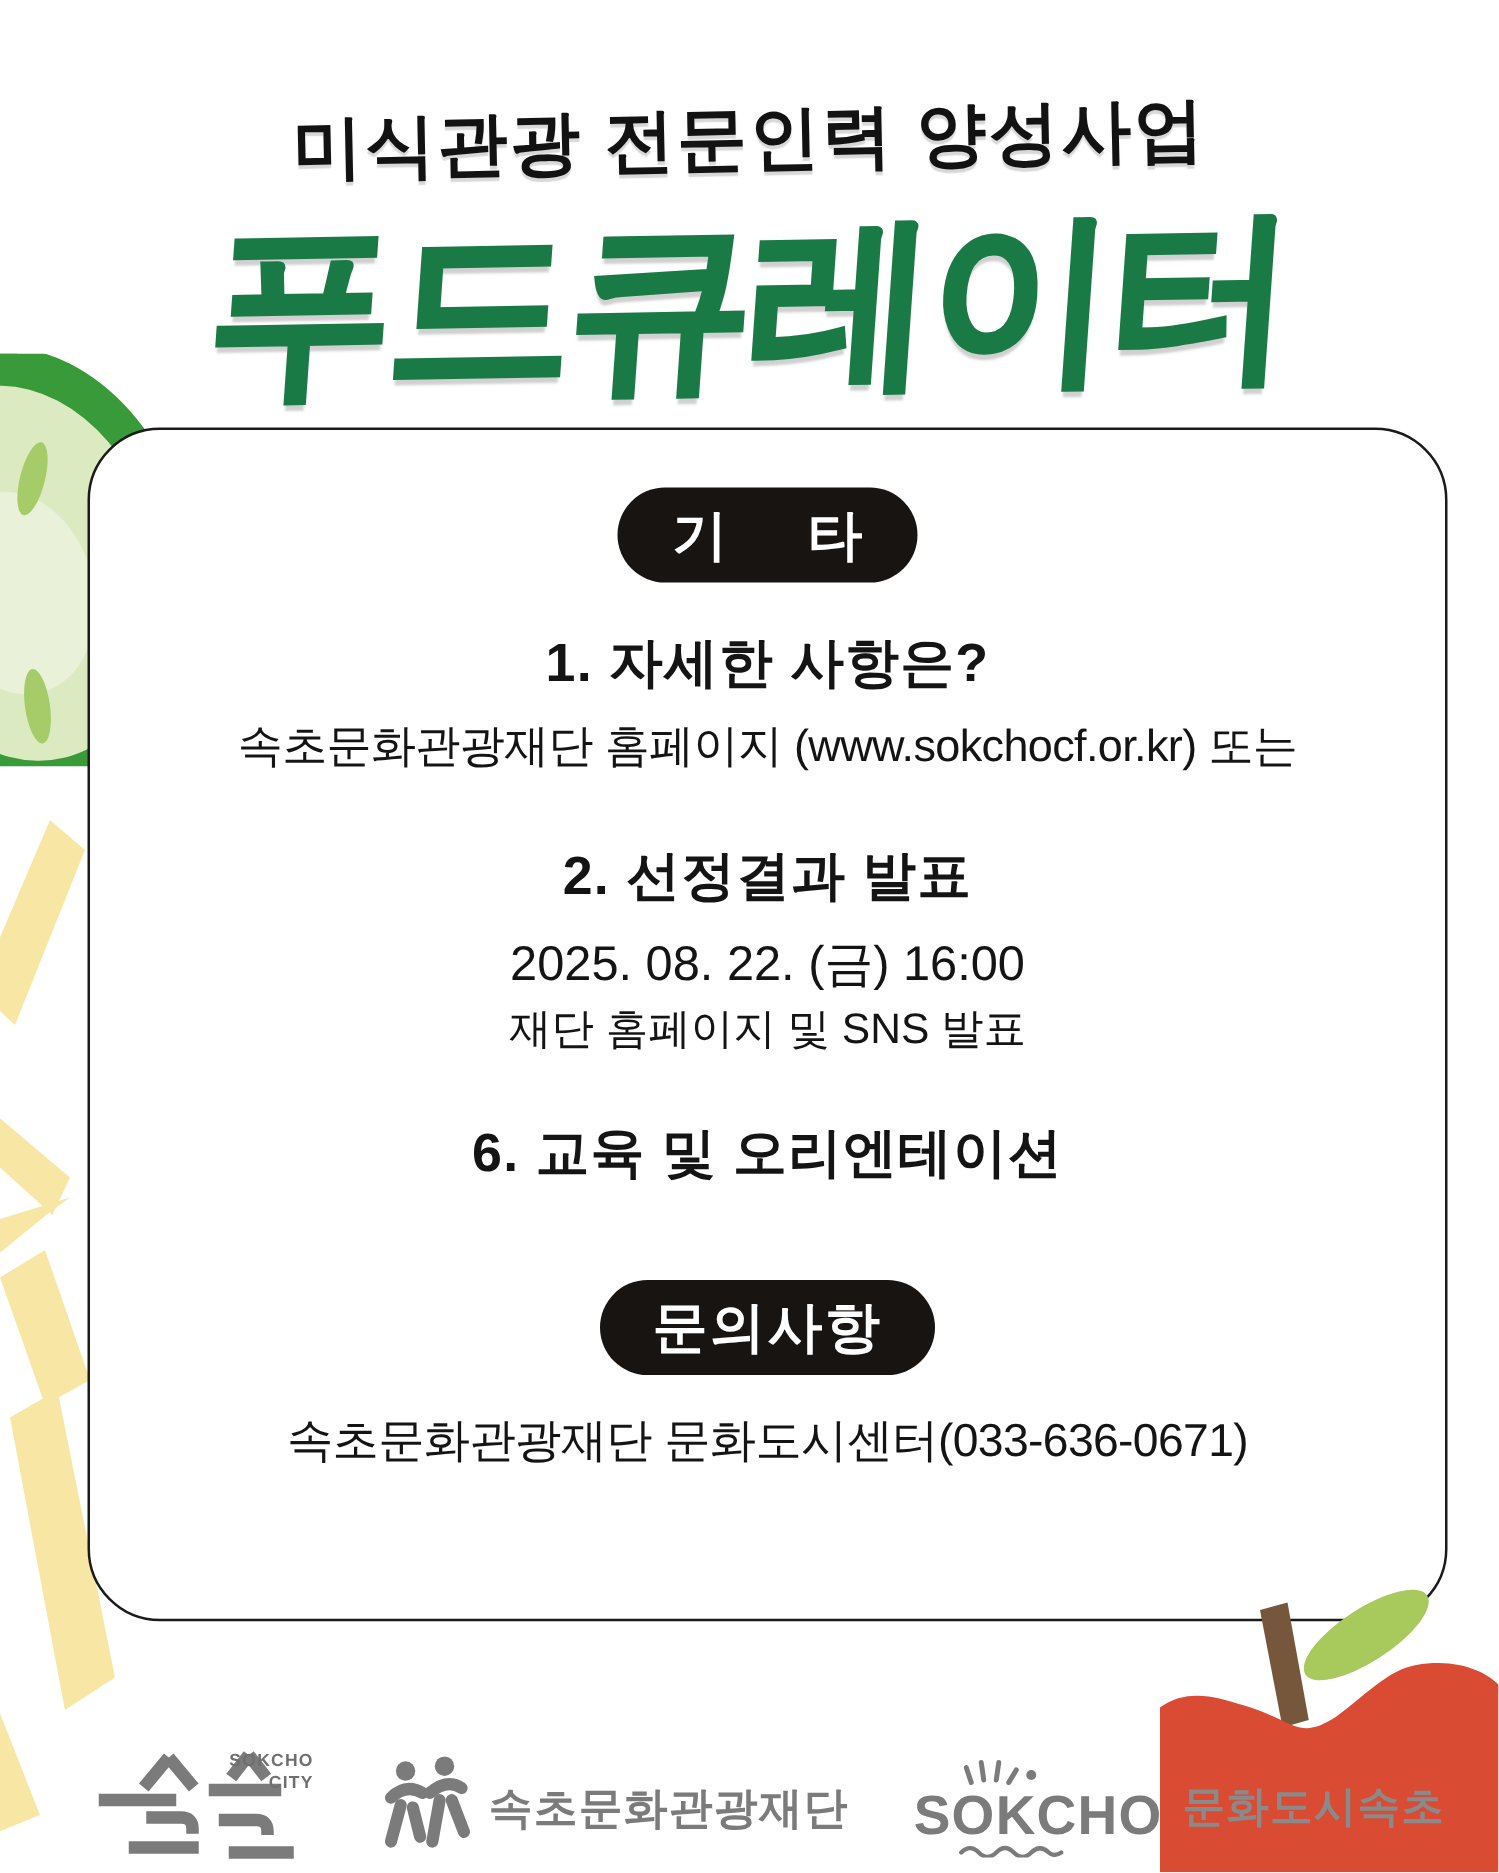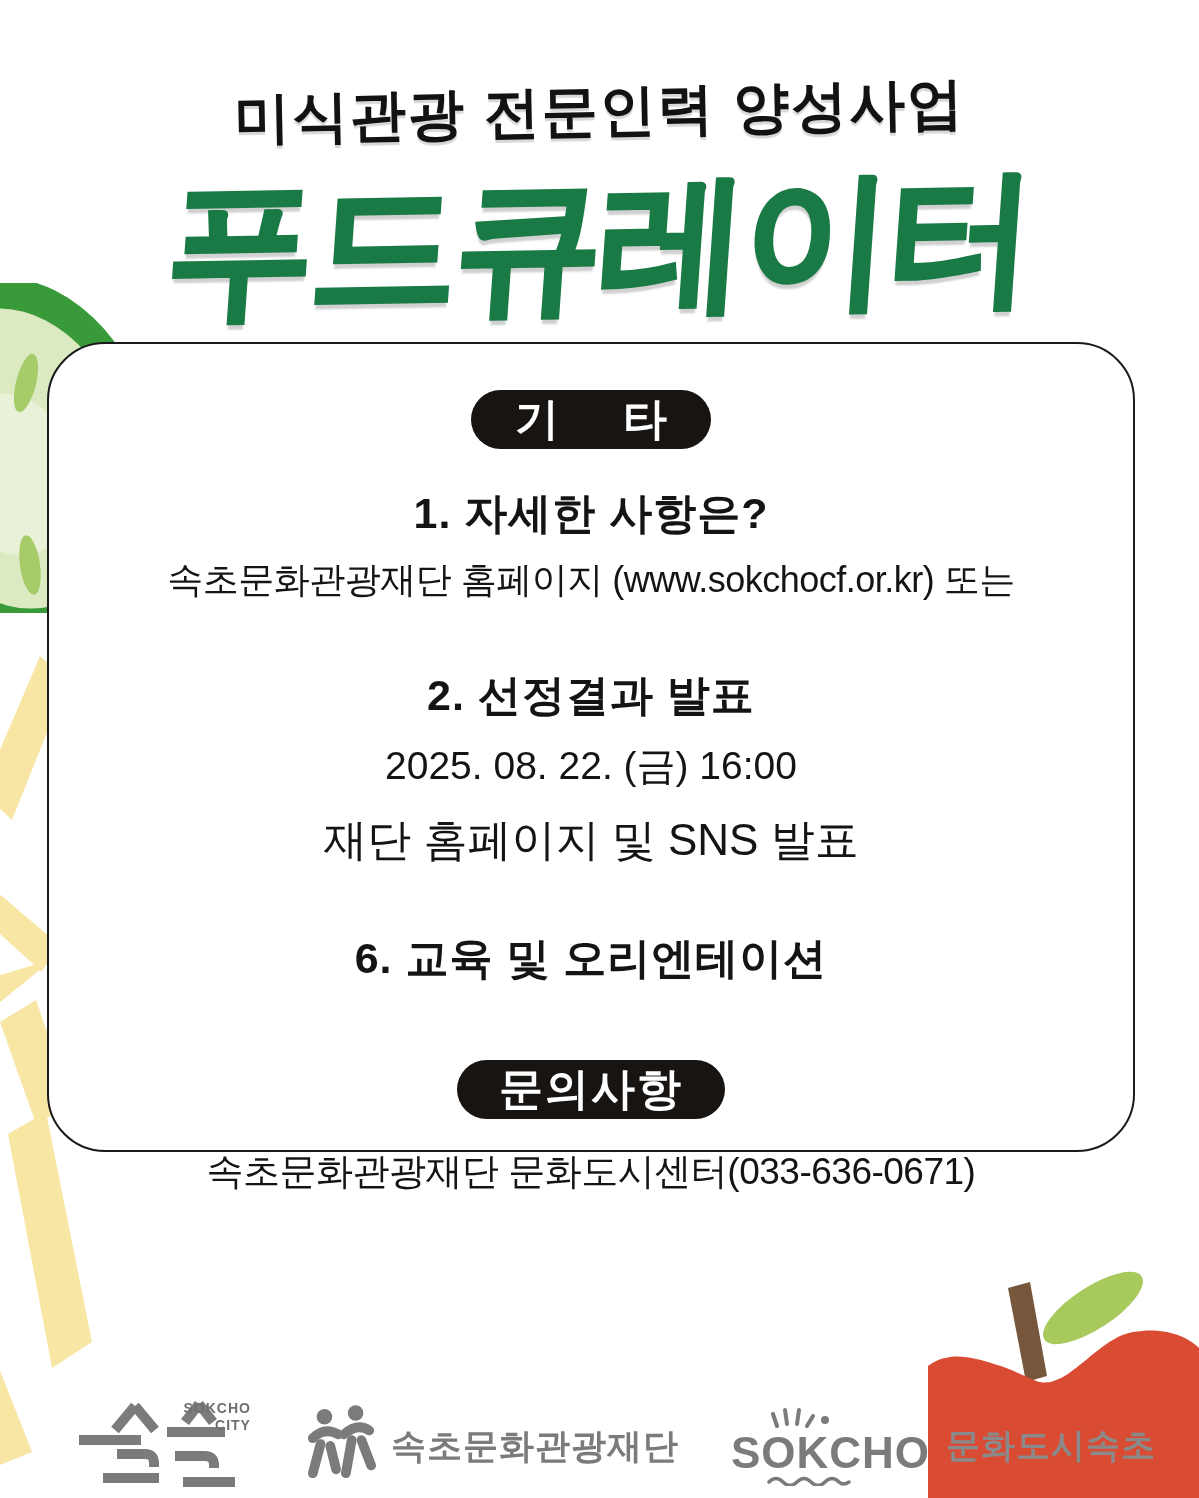--- a/index.html
+++ b/index.html
@@ -22,39 +22,39 @@
     text-shadow:0 3px 1px rgba(140,140,140,.35);
   }
   .title {
     margin-top:18px; font-size:148px; line-height:150px; font-weight:900;
     color:#1A7A46; letter-spacing:-4px; transform:skewX(-5deg) rotate(-1deg);
     -webkit-text-stroke:3px #1A7A46;
     text-shadow:0 6px 2px rgba(120,120,120,.35);
   }
   
   .card {
-    position:absolute; left:47px; top:342px; width:1088px; height:810px;
+    position:absolute; left:70px; top:342px; width:1088px; height:955px;
     background:#ffffff; border:2px solid #1a1a1a; border-radius:58px;
     z-index:2; display:flex; flex-direction:column; align-items:center;
     color:#141414;
   }
   .badge {
     background:#171412; color:#ffffff; font-weight:800;
     border-radius:46px; display:flex; align-items:center; justify-content:center;
     height:76px; font-size:44px;
   }
   .badge-top { margin-top:46px; min-width:236px; padding:0 44px; word-spacing:52px; white-space:pre; }
   .badge-inquiry { margin-top:72px; min-width:236px; padding:0 42px; letter-spacing:2px; }
   .sec-heading { font-size:43px; font-weight:800; letter-spacing:1px; }
   .sec1-heading { margin-top:36px;text-align:right; }
-  .sec2-heading, .sec3-heading { margin-top:60px; }
+  .sec2-heading, .sec3-heading { margin-top:48px; }
   .sec-lines { margin-top:10px; text-align:center; }
   .sec-line { font-size:36px; line-height:54px; letter-spacing:-0.5px; }
   .date-line { margin-top:14px; font-size:39px; letter-spacing:0px; }
-  .date-line2 { margin-top:18px; font-size:44px; }
+  .date-line2 { margin-top:2px; font-size:34px; }
   .contact-line { margin-top:28px; font-size:37px; letter-spacing:-0.5px; }
   .contact-email { margin-top:14px; font-size:36px; }
   
   .footer {
     position:absolute; left:16px; top:1394px; width:100%; height:104px; z-index:4;
     display:flex; align-items:center; justify-content:center; gap:52px;
     color:#7b7b7b;
   }
   .logo1 { position:relative; width:178px; height:96px; }
   .logo1 .l1-cap {

